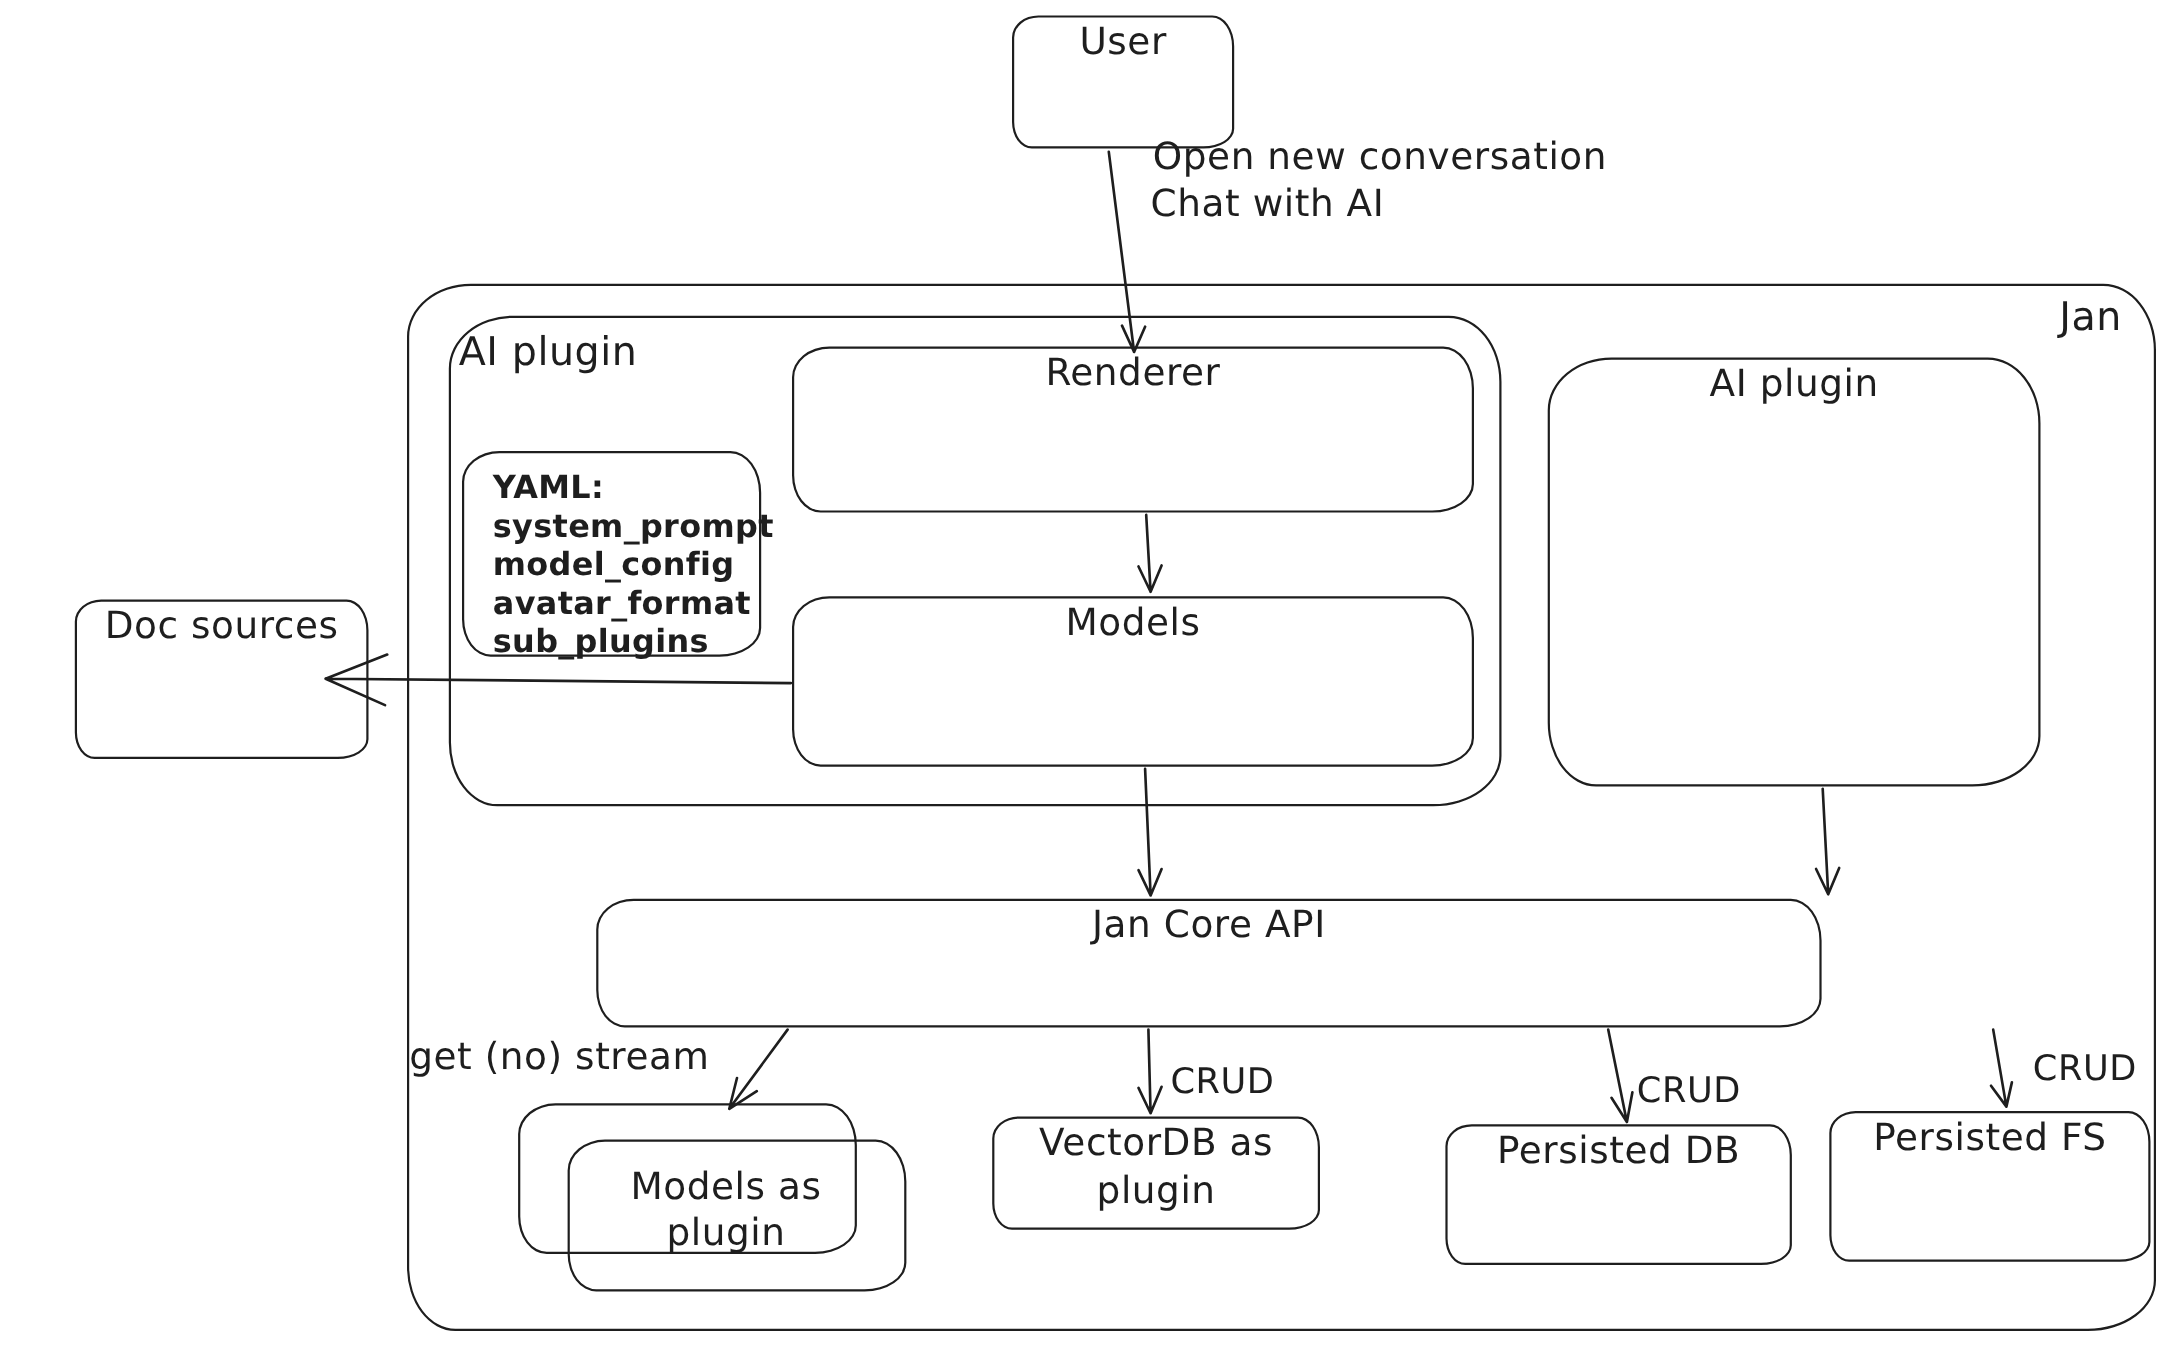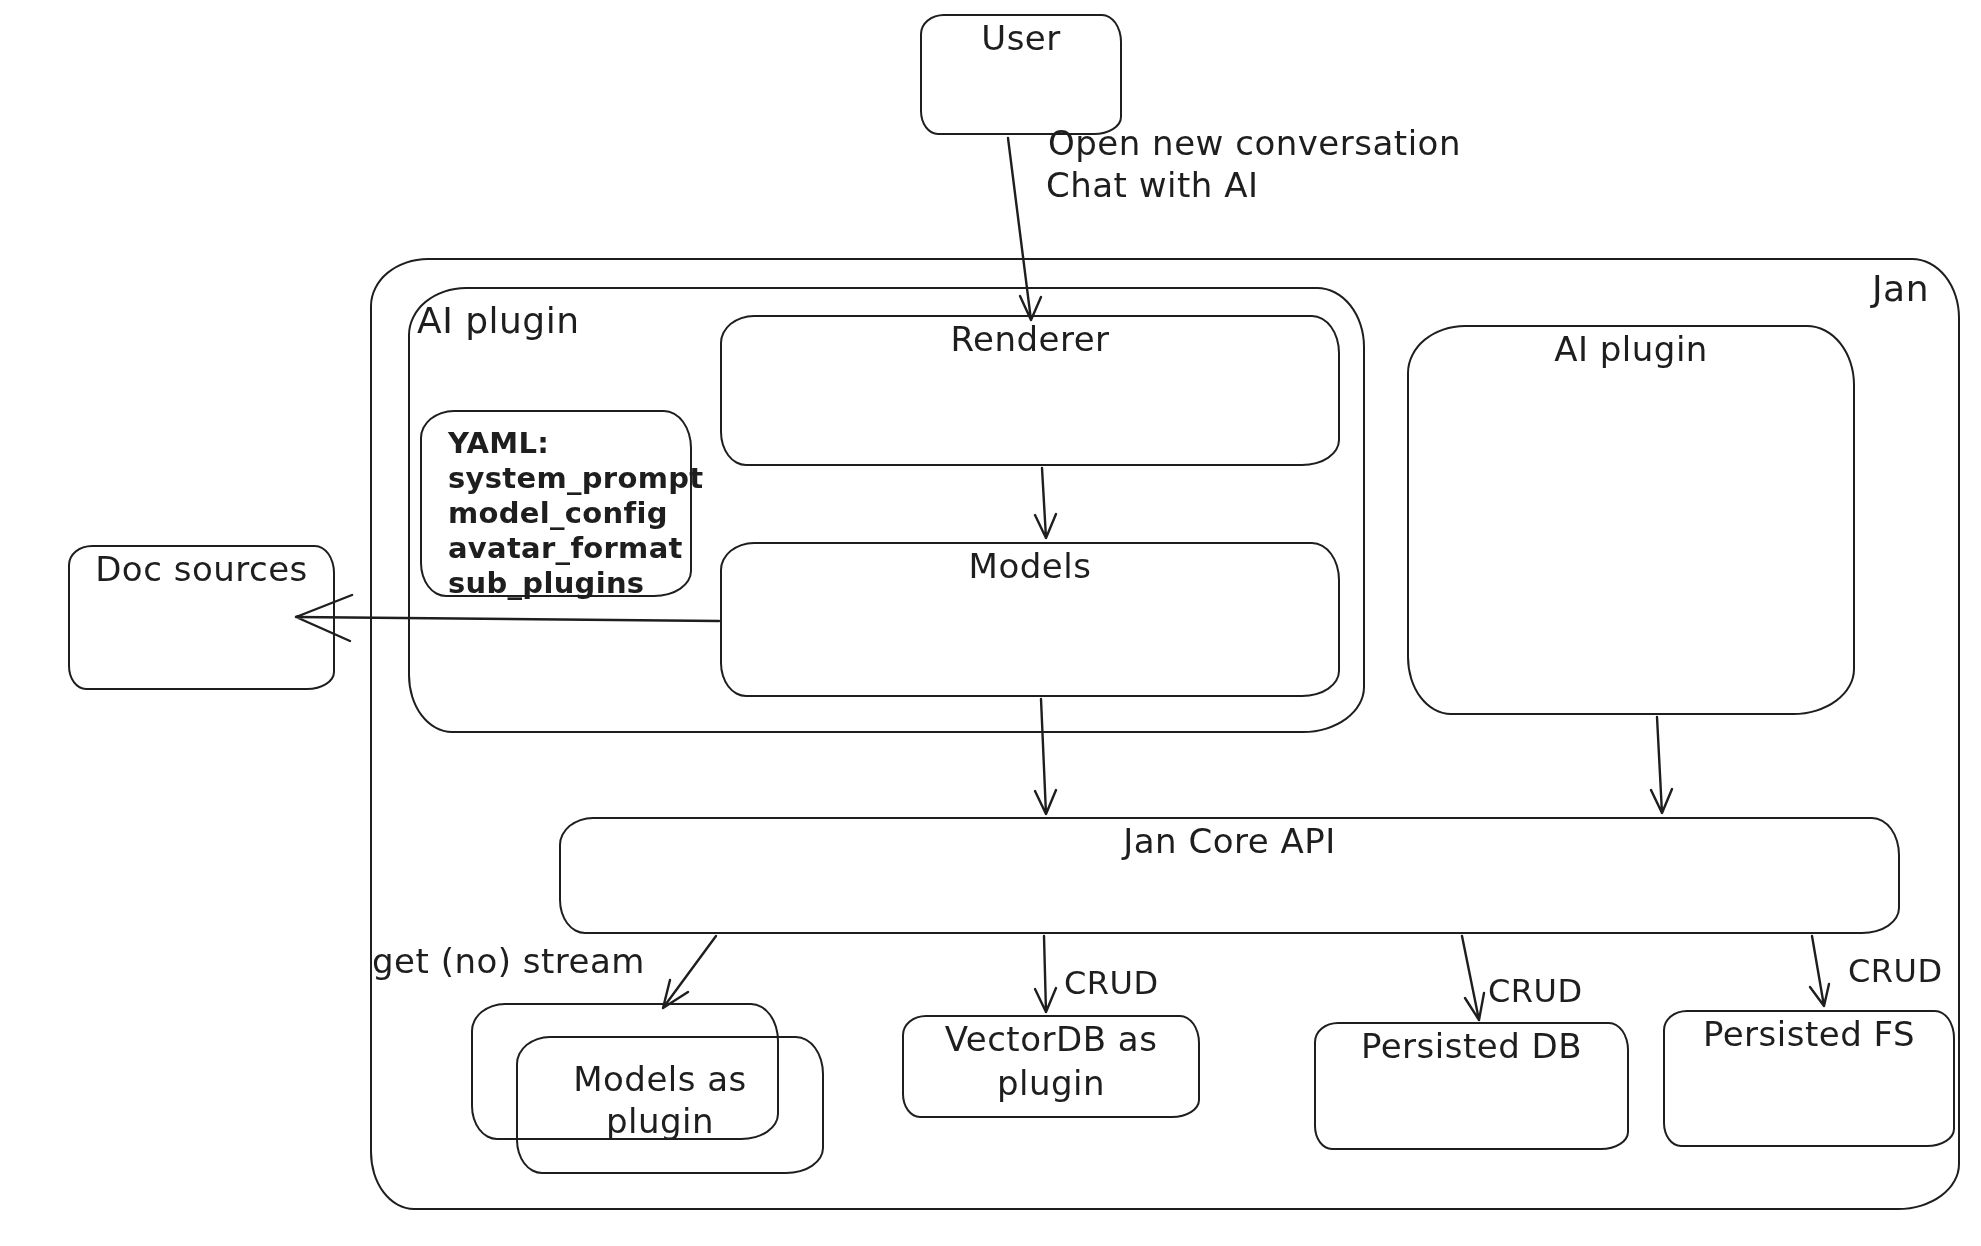--- a/index.html
+++ b/index.html
@@ -112,21 +112,21 @@
   </div>
 
   <div class="box r-lg" style="left:1407px;top:325px;width:448px;height:390px;">
     <span class="node-label">AI plugin</span>
   </div>
 
   <div class="box r-sm" style="left:20px;top:545px;width:267px;height:145px;margin-left:48px;">
     <span class="node-label">Doc sources</span>
   </div>
 
-  <div class="box r-md" style="left:542px;top:817px;width:1341px;height:117px;margin-left:17px;">
+  <div class="box r-md" style="left:542px;top:817px;width:1114px;height:117px;">
     <span class="node-label">Jan Core API</span>
   </div>
 
   <div class="lbl" style="left:372px;top:940px;">get (no) stream</div>
   <div class="lbl lbl-sm" style="left:1064px;top:962px;">CRUD</div>
   <div class="lbl lbl-sm" style="left:1488px;top:970px;">CRUD</div>
   <div class="lbl lbl-sm" style="left:1848px;top:950px;">CRUD</div>
 
   <div class="box r-md" style="left:471px;top:1003px;width:308px;height:137px;"></div>
   <div class="box r-md" style="left:516px;top:1036px;width:308px;height:138px;"></div>

